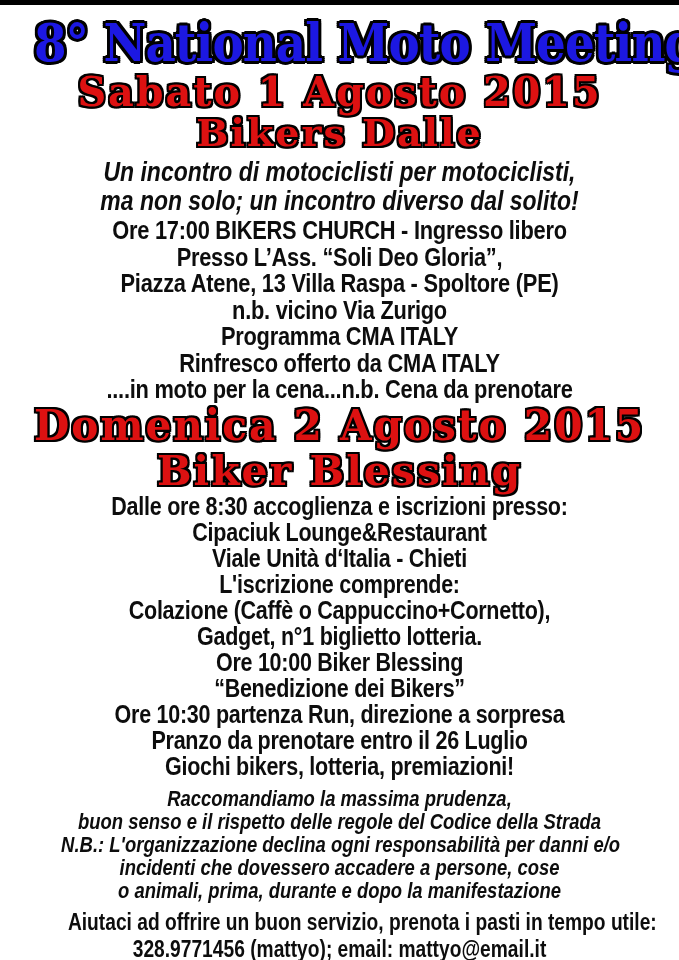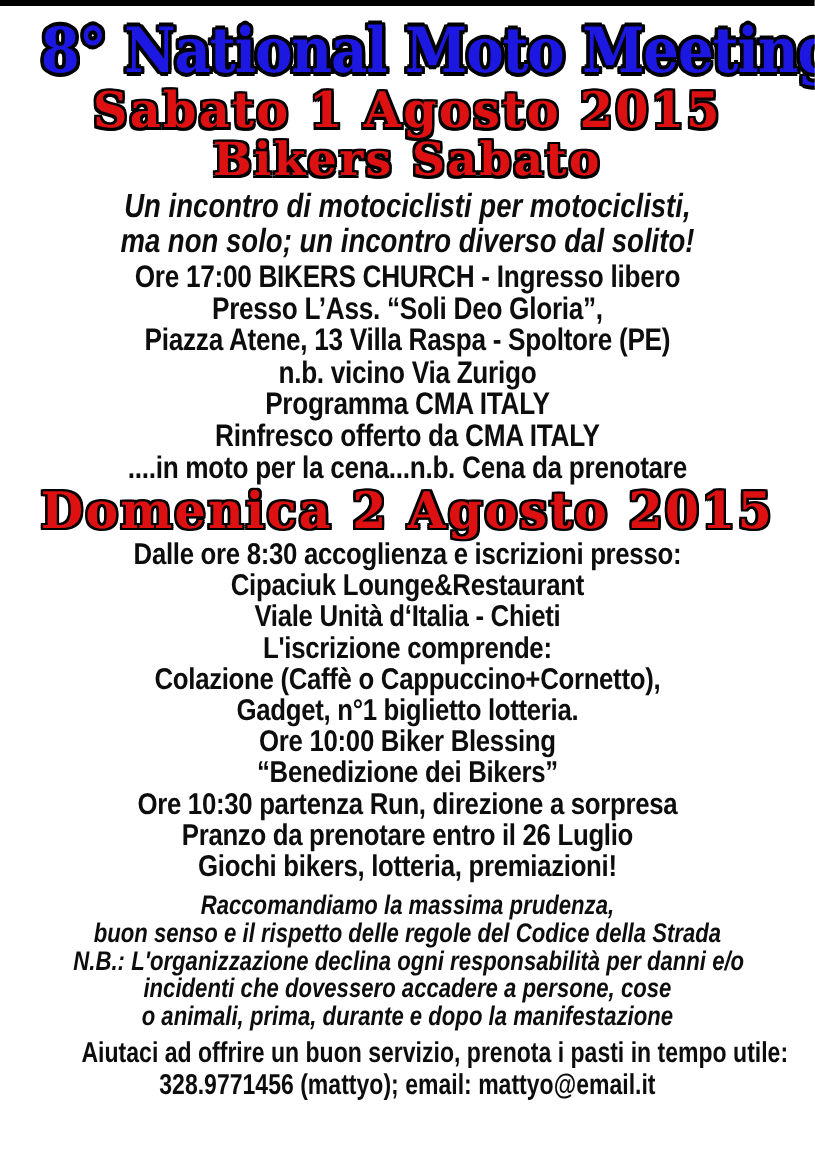--- a/index.html
+++ b/index.html
@@ -81,38 +81,39 @@
 </style>
 </head>
 <body>
 
 <div class="poster">
   <div class="topbar"></div>
 
   <h1 class="display outline-lg title">8° National Moto Meeting</h1>
 
   <h2 class="display outline-md h-red h-date1">Sabato 1 Agosto 2015</h2>
-  <h2 class="display outline-md h-red h-event1">Bikers Sabato</h2>
+  <h2 class="display outline-md h-red h-event1">Bikers Dalle</h2>
 
   <div class="block intro">
     <div>Un incontro di motociclisti per motociclisti,</div>
     <div>ma non solo; un incontro diverso dal solito!</div>
   </div>
 
   <div class="block sat-details">
     <div>Ore 17:00 BIKERS CHURCH - Ingresso libero</div>
     <div>Presso L’Ass. “Soli Deo Gloria”,</div>
     <div>Piazza Atene, 13 Villa Raspa - Spoltore (PE)</div>
     <div>n.b. vicino Via Zurigo</div>
     <div>Programma CMA ITALY</div>
     <div>Rinfresco offerto da CMA ITALY</div>
     <div>....in moto per la cena...n.b. Cena da prenotare</div>
   </div>
 
   <h2 class="display outline-md h-red h-date2">Domenica 2 Agosto 2015</h2>
+  <h2 class="display outline-md h-red h-event2">Biker Blessing</h2>
 
   <div class="block sun-details">
     <div>Dalle ore 8:30 accoglienza e iscrizioni presso:</div>
     <div>Cipaciuk Lounge&amp;Restaurant</div>
     <div>Viale Unità d‘Italia - Chieti</div>
     <div>L'iscrizione comprende:</div>
     <div>Colazione (Caffè o Cappuccino+Cornetto),</div>
     <div>Gadget, n°1 biglietto lotteria.</div>
     <div>Ore 10:00 Biker Blessing</div>
     <div>“Benedizione dei Bikers”</div>

